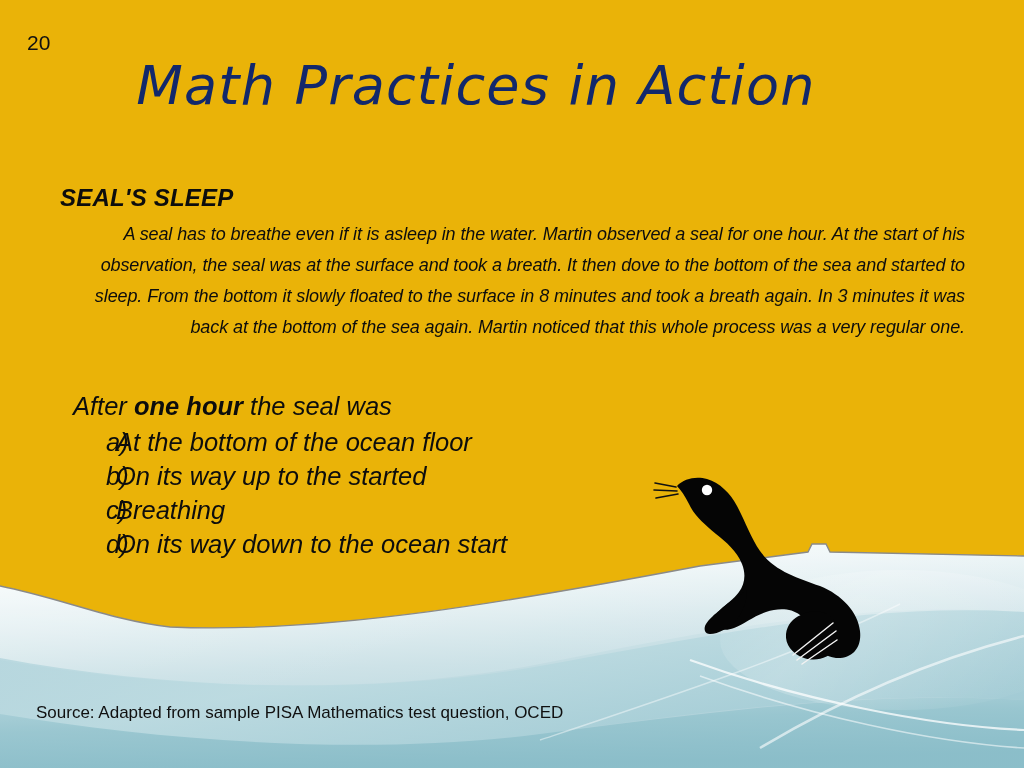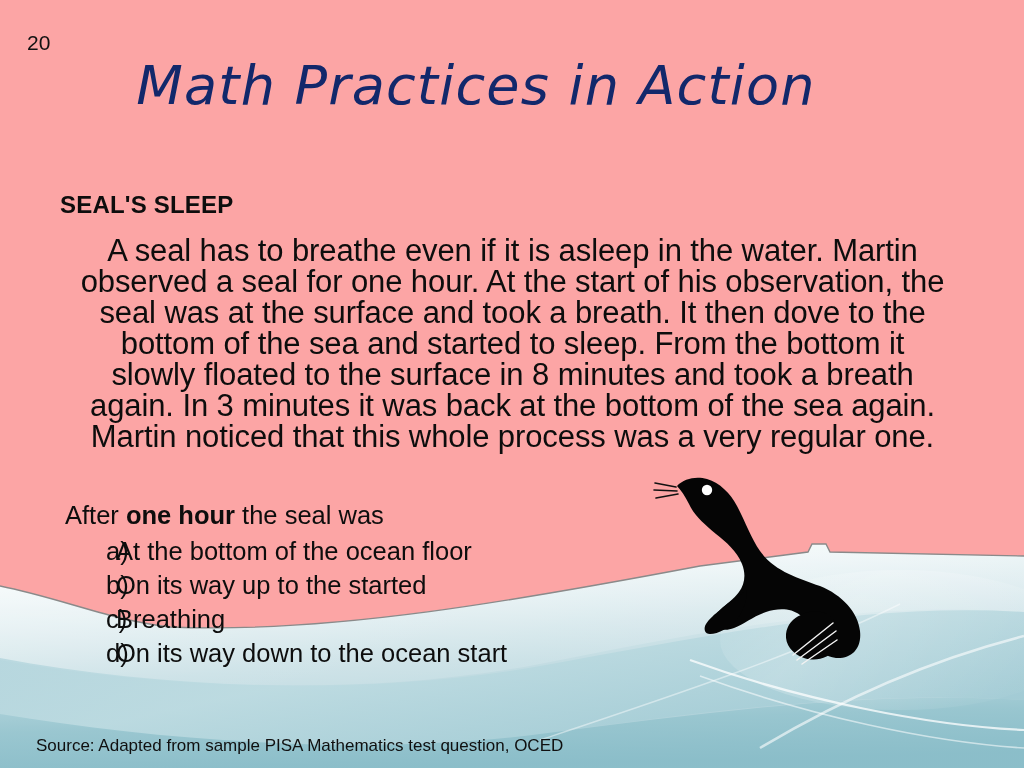--- a/index.html
+++ b/index.html
@@ -6,21 +6,21 @@
   html, body {
     margin: 0;
     padding: 0;
     background: #ffffff;
   }
   #slide {
     position: relative;
     width: 1024px;
     height: 768px;
     overflow: hidden;
-    background: #fca5a5;
+    background: #eab308;
     font-family: "Liberation Sans", sans-serif;
     color: #0d0d0d;
   }
 
   
   #water-layer {
     position: absolute;
     left: 0; top: 0;
     width: 1024px; height: 768px;
     z-index: 1;
@@ -54,46 +54,47 @@
     letter-spacing: 1.2px;
     color: #12286b;
     white-space: nowrap;
     z-index: 5;
   }
 
   
   #content {
     position: absolute;
     left: 60px;
-    top: 191px;
+    top: 184px;
     width: 905px;
     z-index: 5;
+    font-style: italic;
   }
   #passage-heading {
     font-size: 24px;
     font-weight: bold;
     letter-spacing: 0.2px;
     margin: 0 0 7px 0;
     line-height: 1.15;
   }
   #passage-body {
-    font-size: 31px;
+    font-size: 18px;
     line-height: 31px;
-    margin: 16px;
+    margin: 0;
     letter-spacing: -0.1px;
-    text-align: center;
+    text-align: right;
   }
 
   #question-block {
     margin-top: 48px;
   }
   #question-stem {
     font-size: 25.5px;
     line-height: 31px;
-    margin: 0 0 3px 5px;
+    margin: 0 0 3px 13px;
   }
   #question-stem b { font-weight: bold; }
 
   #options-list {
     list-style: none;
     margin: 0;
     padding: 0;
   }
   .option-row {
     display: flex;
@@ -116,21 +117,21 @@
     top: 468px;
     width: 250px;
     height: 210px;
     z-index: 6;
   }
 
   
   #source-note {
     position: absolute;
     left: 36px;
-    top: 736px;
+    top: 703px;
     font-size: 17px;
     line-height: 1.2;
     color: #101010;
     z-index: 7;
   }
 </style>
 </head>
 <body>
 
 <div id="slide">

